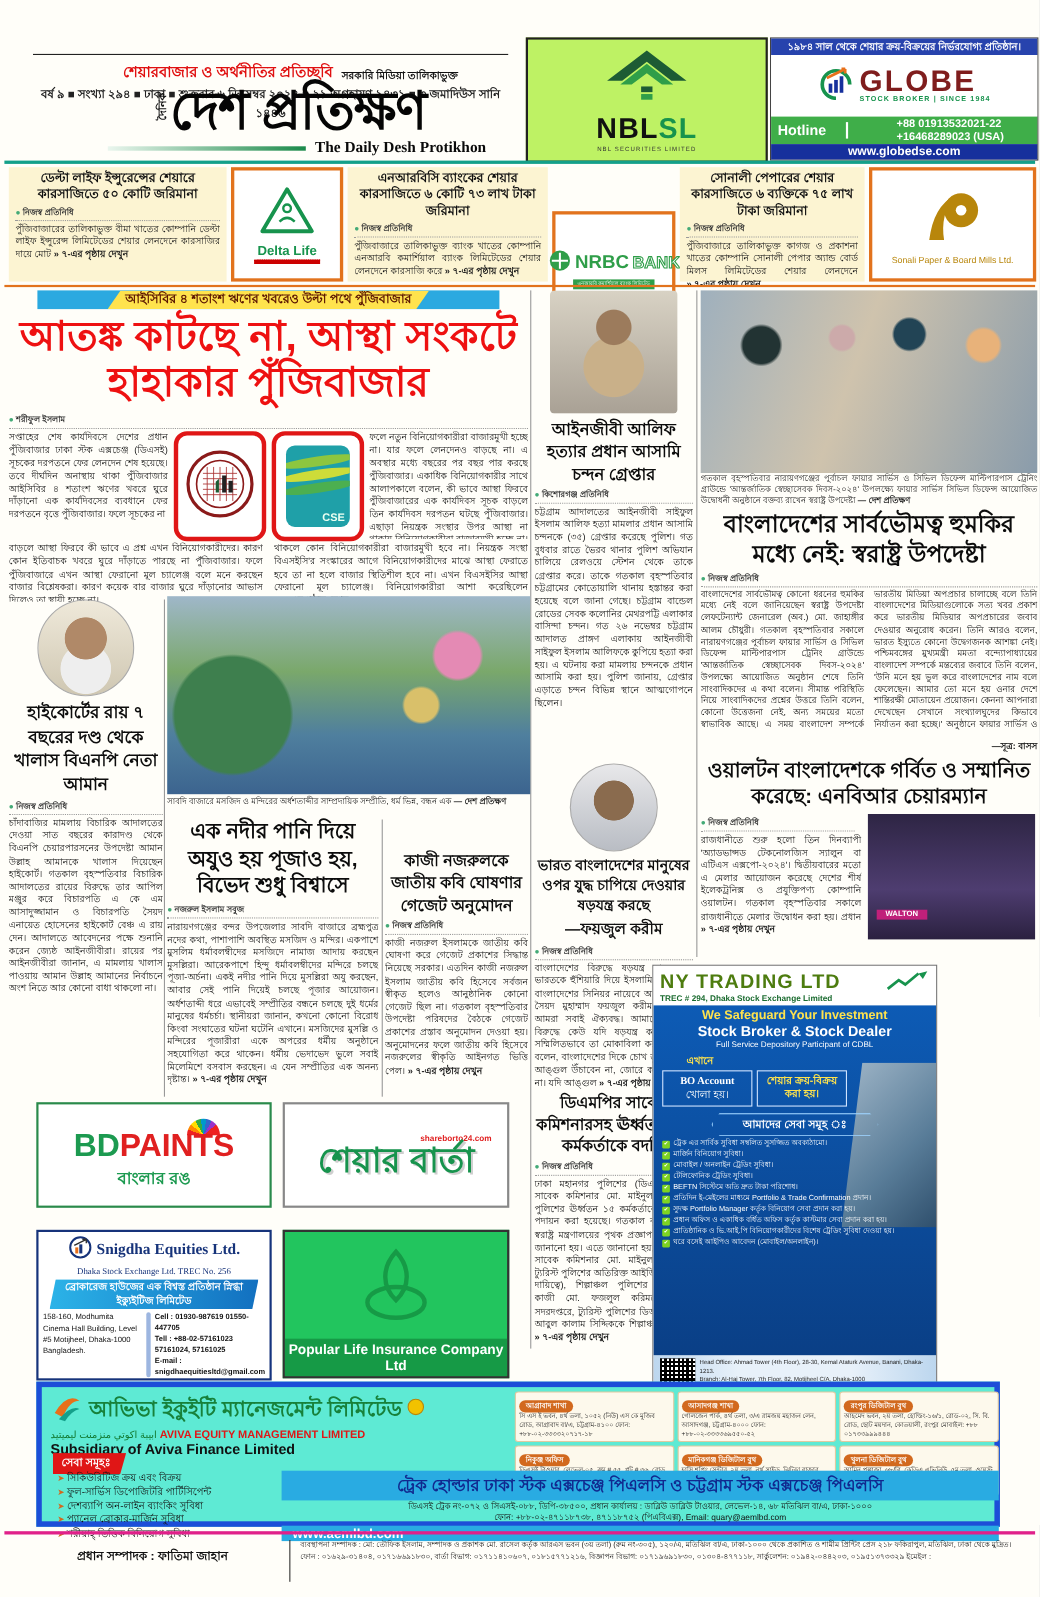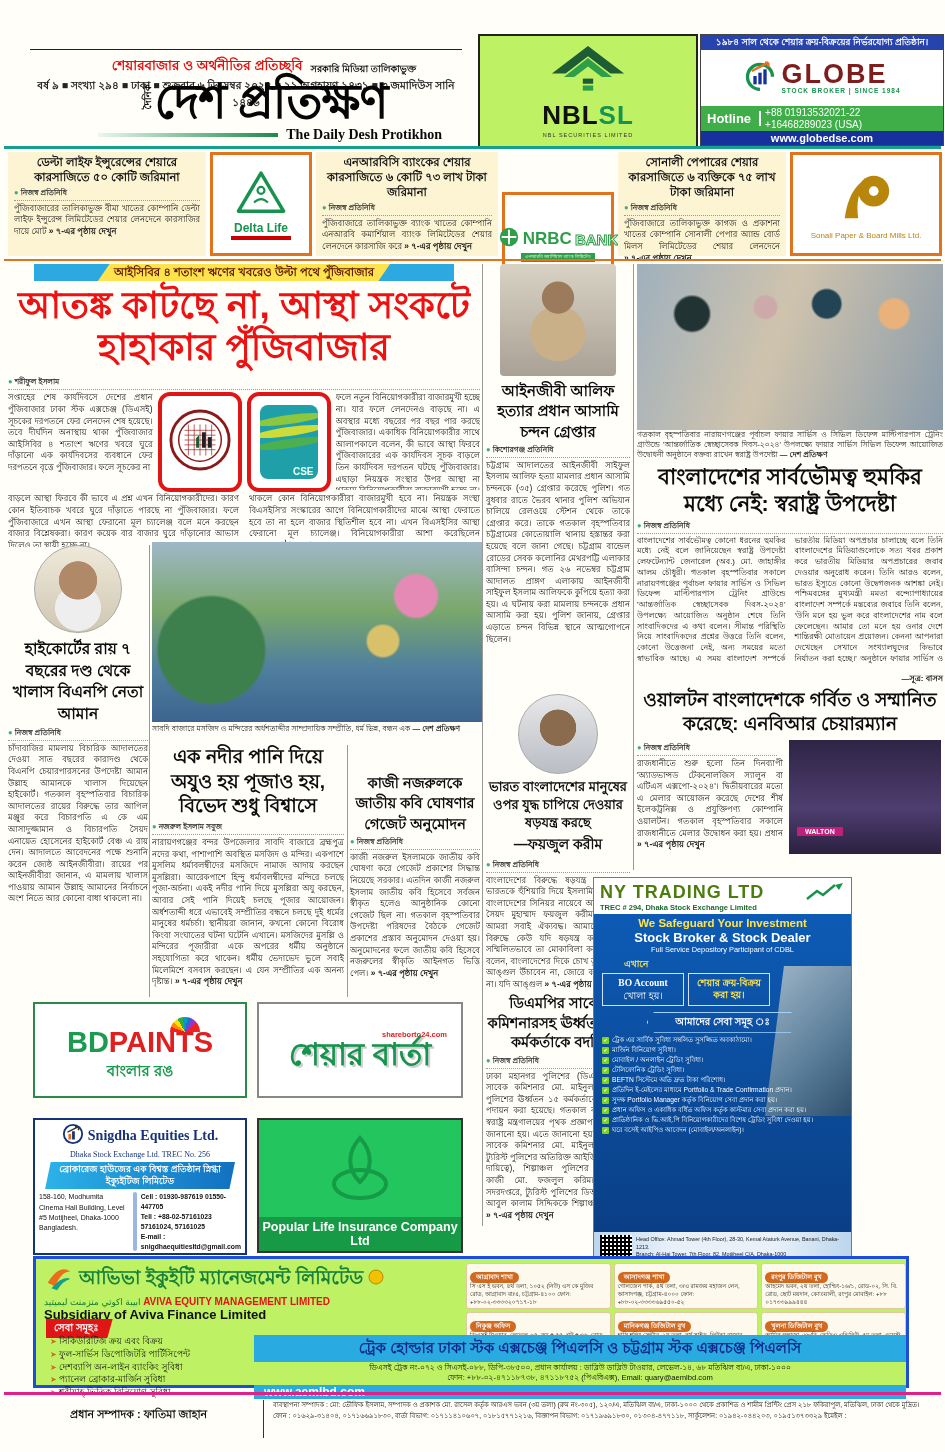--- a/index.html
+++ b/index.html
@@ -25,22 +25,22 @@
             display:flex;flex-direction:column;align-items:center;justify-content:center;}
   #nblsl-word{font-size:26px;font-weight:900;letter-spacing:1px;}
   #nblsl-word .g{color:#17934d;}
   #nblsl-sub{font-size:5.5px;letter-spacing:1px;color:#333;margin-top:1px;}
   #ad-globe{left:700px;top:34px;width:242px;height:110px;border:1px solid #444;display:flex;flex-direction:column;}
   #globe-top{background:#2743ad;color:#fff;font-size:9px;font-weight:bold;text-align:center;line-height:1.25;padding:2px 4px;}
   #globe-mid{background:#fff;flex:1;display:flex;align-items:center;justify-content:center;gap:4px;}
   #globe-word{color:#7f1d1d;font-size:27px;font-weight:900;letter-spacing:2px;line-height:0.9;}
   #globe-strap{color:#17934d;font-size:6.5px;font-weight:bold;letter-spacing:1px;}
   #globe-hot{background:#3fae49;color:#fff;display:flex;align-items:center;gap:4px;padding:1px 6px;}
-  #globe-hot .h{font-size:13px;font-weight:900;border-right:2px solid #fff;padding-right:8px;text-align:center;}
-  #globe-hot .p{font-size:10px;font-weight:normal;line-height:1.15;}
+  #globe-hot .h{font-size:13px;font-weight:900;border-right:2px solid #fff;padding-right:18px;text-align:center;}
+  #globe-hot .p{font-size:10px;font-weight:bold;line-height:1.15;margin-left:40px;}
   #globe-web{background:#16309c;color:#fff;text-align:center;font-size:11px;font-weight:bold;padding:1px 0;}
   
   .news-box{position:absolute;top:152px;height:104px;background:#fcf4d2;padding:3px 6px;box-sizing:border-box;}
   .news-h{font-size:11.5px;font-weight:bold;text-align:center;line-height:1.3;color:#111;}
   .byline{font-size:7.5px;font-weight:bold;color:#333;border-bottom:1px dotted #999;padding:2px 0 1px 0;margin-bottom:2px;}
   .byline::before{content:"● ";color:#4a7;}
   .body-t{font-size:8.4px;line-height:1.38;text-align:justify;color:#161616;overflow:hidden;}
   .more{font-weight:bold;white-space:nowrap;}
   .logo-box{position:absolute;top:152px;height:104px;background:#fff;border:3px solid #e2731d;box-sizing:border-box;
             display:flex;flex-direction:column;align-items:center;justify-content:center;}
@@ -176,21 +176,21 @@
      font-size:9px;font-weight:bold;line-height:1.3;padding:2px 0;clip-path:polygon(3% 0,100% 0,97% 100%,0 100%);}
   #snig-bottom{display:flex;gap:4px;margin-top:3px;}
   #snig-addr{font-size:7px;line-height:1.45;width:46%;}
   #snig-div{width:4px;background:#9db6e0;border-radius:2px;}
   #snig-contact{font-size:6.8px;line-height:1.45;font-weight:bold;flex:1;}
   #pop{left:257px;top:1118px;width:206px;height:135px;border:2px solid #333;background:#22c55e;box-sizing:border-box;
        display:flex;flex-direction:column;}
   #pop-logo{flex:1;display:flex;align-items:center;justify-content:center;}
   #pop-bar{background:#169a46;color:#fff;font-size:12.5px;font-weight:bold;text-align:center;padding:3px 0;}
   
-  #aviva{left:33px;top:1256px;width:876px;height:132px;border:3px solid #1d4ed8;background:#bef264;box-sizing:border-box;}
+  #aviva{left:33px;top:1256px;width:876px;height:132px;border:5px solid #1d4ed8;background:#5eead4;box-sizing:border-box;}
   #av-head{position:absolute;left:8px;top:3px;width:440px;}
   #av-t1{display:flex;align-items:center;gap:5px;}
   #av-title{color:#17813a;font-size:19px;font-weight:900;}
   #av-t2{font-size:9px;color:#127a32;margin-top:0px;}
   #av-t2 .en{color:#e01616;font-weight:bold;font-size:10px;}
   #av-sub{font-size:13px;font-weight:bold;color:#111;}
   #av-ribbon{position:absolute;left:10px;top:60px;background:#e01616;color:#fff;font-size:10px;font-weight:bold;
      padding:1px 14px 1px 8px;clip-path:polygon(0 0,100% 0,92% 100%,0 100%);}
   #av-serv{position:absolute;left:14px;top:76px;font-size:9px;line-height:1.35;}
   #av-serv div::before{content:"➤ ";color:#d2691e;font-size:8px;}

